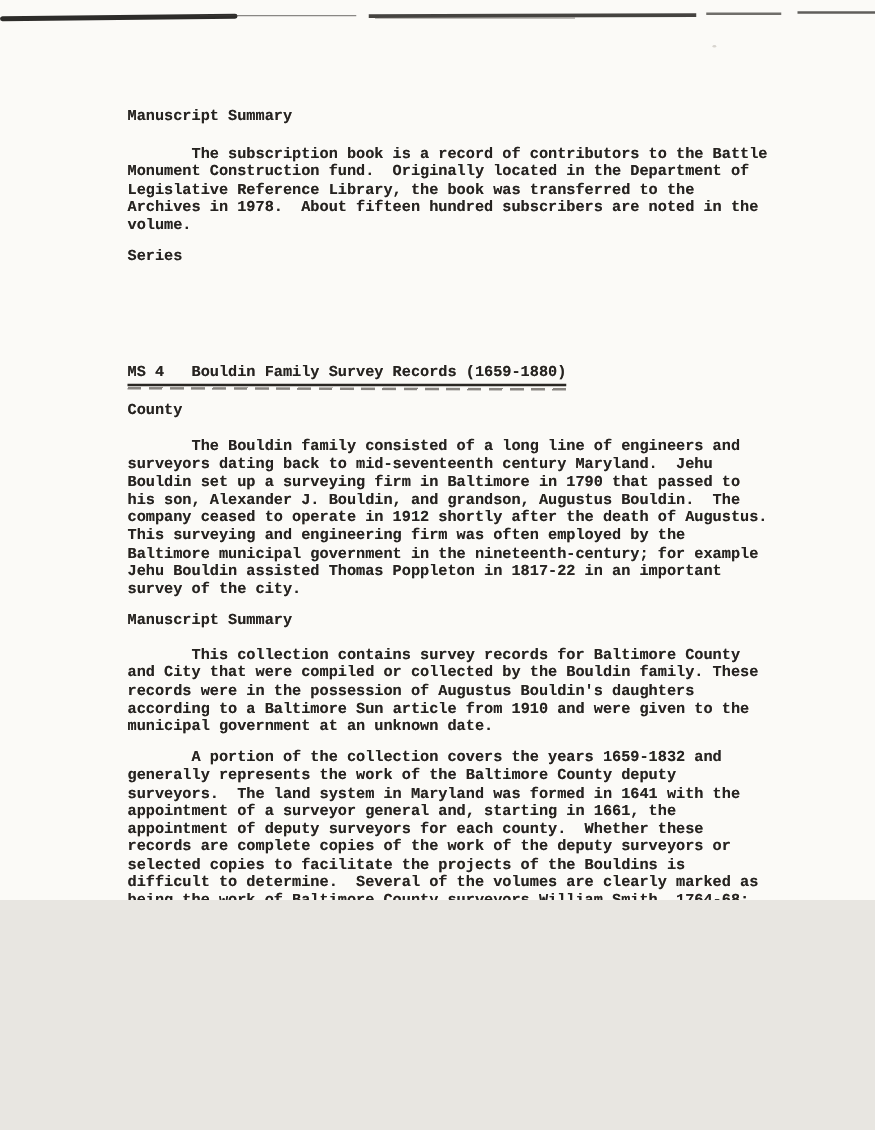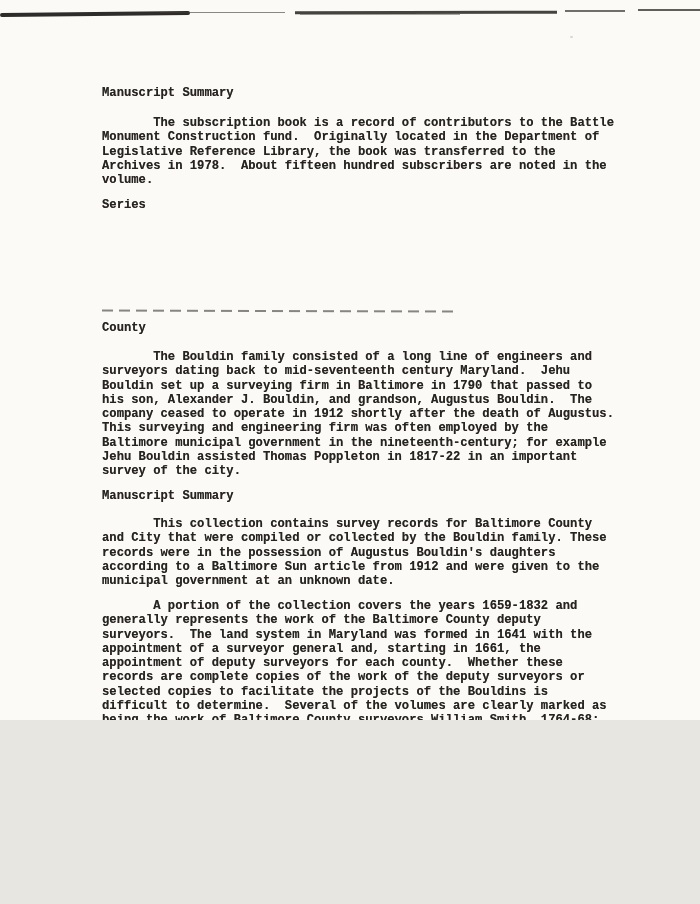--- a/index.html
+++ b/index.html
@@ -87,39 +87,40 @@
 
     <p class="t" style="top:116px">       The subscription book is a record of contributors to the Battle
 Monument Construction fund.  Originally located in the Department of
 Legislative Reference Library, the book was transferred to the
 Archives in 1978.  About fifteen hundred subscribers are noted in the
 volume.</p>
 
     <h2 class="h" style="top:198px">Series</h2>
 
 
+    <h2 class="h" style="top:291px"><span class="ul">MS 4   Bouldin Family Survey Records (1659-1880)</span></h2>
 
     <h2 class="h" style="top:321px">County</h2>
 
     <p class="t" style="top:350px">       The Bouldin family consisted of a long line of engineers and
 surveyors dating back to mid-seventeenth century Maryland.  Jehu
 Bouldin set up a surveying firm in Baltimore in 1790 that passed to
 his son, Alexander J. Bouldin, and grandson, Augustus Bouldin.  The
 company ceased to operate in 1912 shortly after the death of Augustus.
 This surveying and engineering firm was often employed by the
 Baltimore municipal government in the nineteenth-century; for example
 Jehu Bouldin assisted Thomas Poppleton in 1817-22 in an important
 survey of the city.</p>
 
     <h2 class="h" style="top:489px">Manuscript Summary</h2>
 
     <p class="t" style="top:517px"><span>       This collection contains survey records for Baltimore County
 and City that were compiled or collected by the Bouldin family. These
 records were in the possession of Augustus Bouldin's daughters
-according to a Baltimore </span><span class="sun">Sun</span><span> article from 1912 and were given to the
+according to a Baltimore </span><span class="sun">Sun</span><span> article from 1910 and were given to the
 municipal government at an unknown date.</span></p>
 
     <p class="t" style="top:599px">       A portion of the collection covers the years 1659-1832 and
 generally represents the work of the Baltimore County deputy
 surveyors.  The land system in Maryland was formed in 1641 with the
 appointment of a surveyor general and, starting in 1661, the
 appointment of deputy surveyors for each county.  Whether these
 records are complete copies of the work of the deputy surveyors or
 selected copies to facilitate the projects of the Bouldins is
 difficult to determine.  Several of the volumes are clearly marked as

